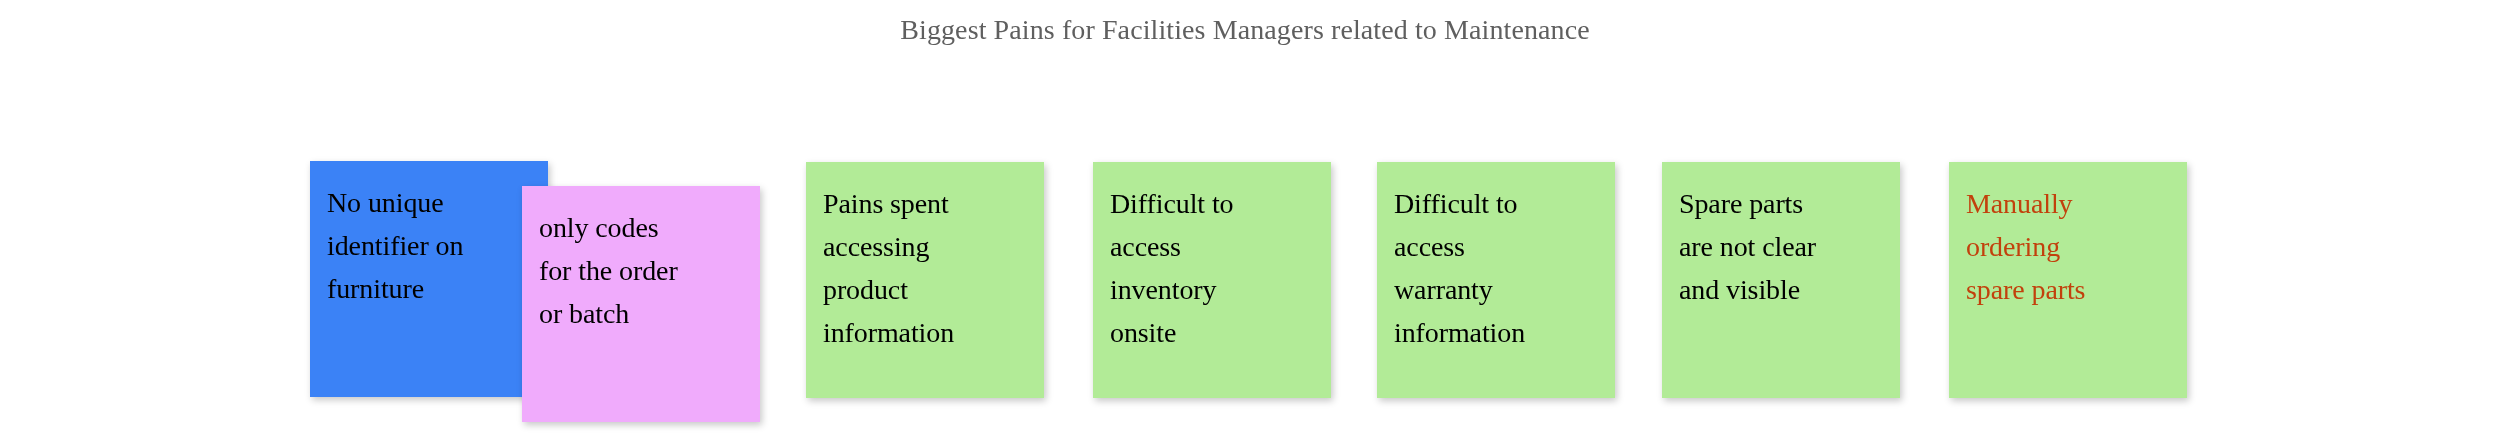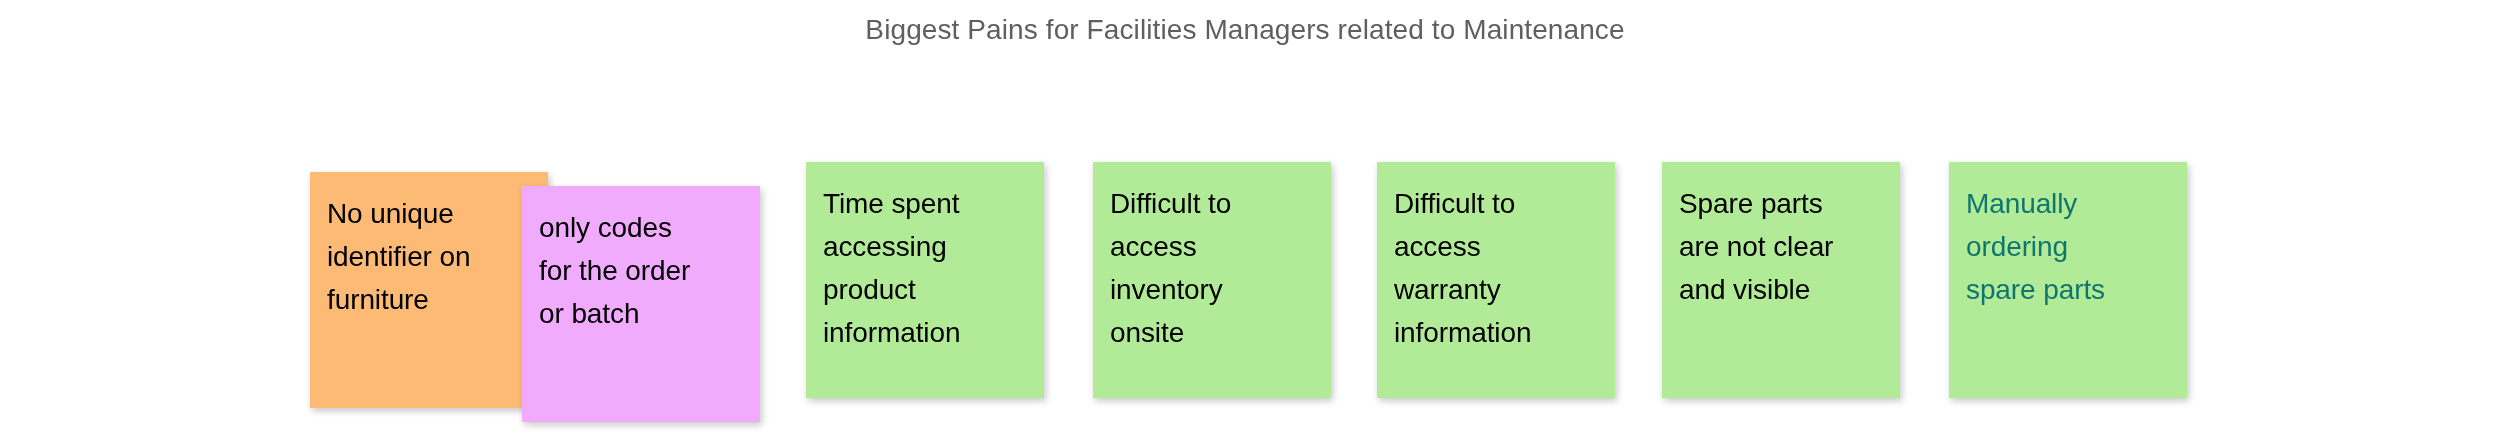--- a/index.html
+++ b/index.html
@@ -14,20 +14,21 @@
     overflow: hidden;
     font-family: "Liberation Sans", "DejaVu Sans", sans-serif;
     -webkit-font-smoothing: antialiased;
   }
 
   #board {
     position: relative;
     width: 2500px;
     height: 443px;
     background: #ffffff;
+    font-family: Liberation Serif, serif;
   }
 
   
   #board-title {
     position: absolute;
     left: 0;
     top: 11px;
     width: 2490px;
     text-align: center;
     font-size: 28px;
@@ -64,32 +65,32 @@
   
 </style>
 </head>
 <body style="background: rgb(255, 255, 255);">
 
 <div id="board" style="background: rgb(255, 255, 255);">
 
   <div id="board-title" style="color: rgb(95, 95, 95);">Biggest Pains for Facilities Managers related to Maintenance</div>
 
   <div id="notes-layer">
-      <div class="sticky-note" style="left: 310px; top: 172px; z-index: 2; background: #fdba74;">
+      <div class="sticky-note" style="left: 310px; top: 161px; z-index: 2; background: #3b82f6;">
         <span class="note-text" style="color: rgb(0, 0, 0);">No unique
 identifier on
 furniture</span>
       </div>
       <div class="sticky-note" style="left: 522px; top: 186px; z-index: 3; background: #f0abfc;">
         <span class="note-text" style="color: rgb(0, 0, 0);">only codes
 for the order
 or batch</span>
       </div>
       <div class="sticky-note" style="left: 806px; top: 162px; z-index: 1; background: rgb(178, 235, 151);">
-        <span class="note-text" style="color: rgb(0, 0, 0);">Time spent
+        <span class="note-text" style="color: rgb(0, 0, 0);">Pains spent
 accessing
 product
 information</span>
       </div>
       <div class="sticky-note" style="left: 1093px; top: 162px; z-index: 1; background: rgb(178, 235, 151);">
         <span class="note-text" style="color: rgb(0, 0, 0);">Difficult to
 access
 inventory
 onsite</span>
       </div>
@@ -98,19 +99,19 @@
 access
 warranty
 information</span>
       </div>
       <div class="sticky-note" style="left: 1662px; top: 162px; z-index: 1; background: rgb(178, 235, 151);">
         <span class="note-text" style="color: rgb(0, 0, 0);">Spare parts
 are not clear
 and visible</span>
       </div>
       <div class="sticky-note" style="left: 1949px; top: 162px; z-index: 1; background: rgb(178, 235, 151);">
-        <span class="note-text" style="color: #0f766e;">Manually
+        <span class="note-text" style="color: #c2410c;">Manually
 ordering
 spare parts</span>
       </div>
     </div>
 
 </div>
 
 </body></html>

